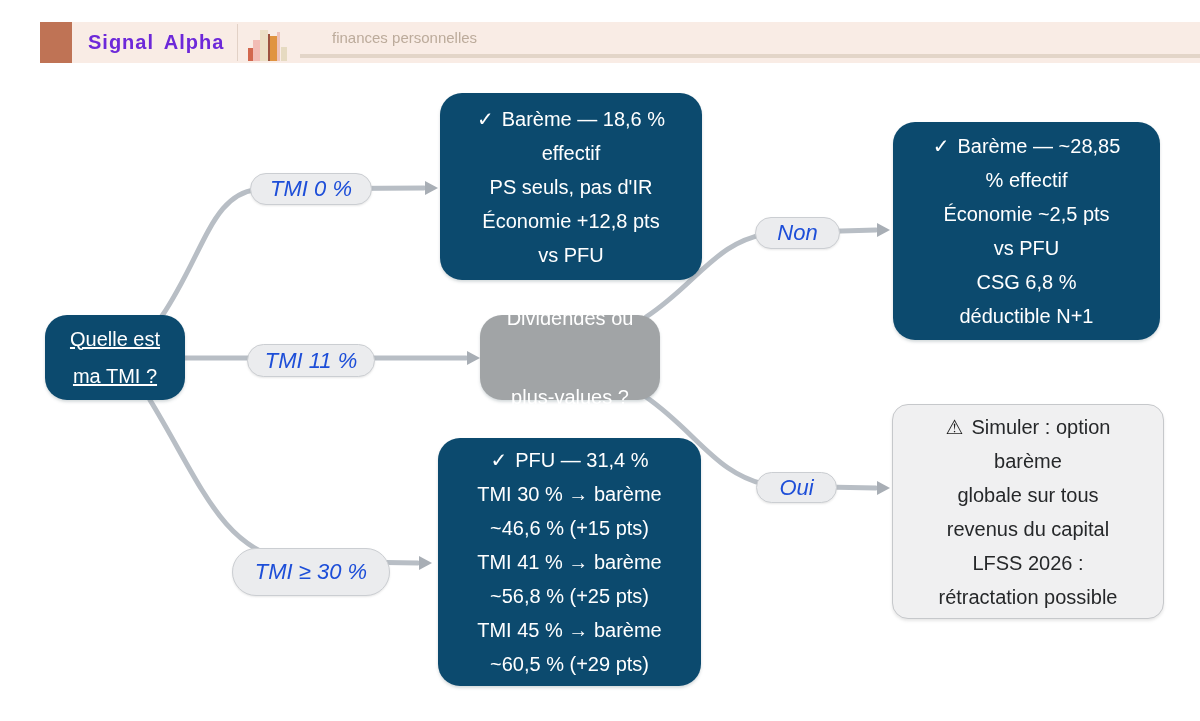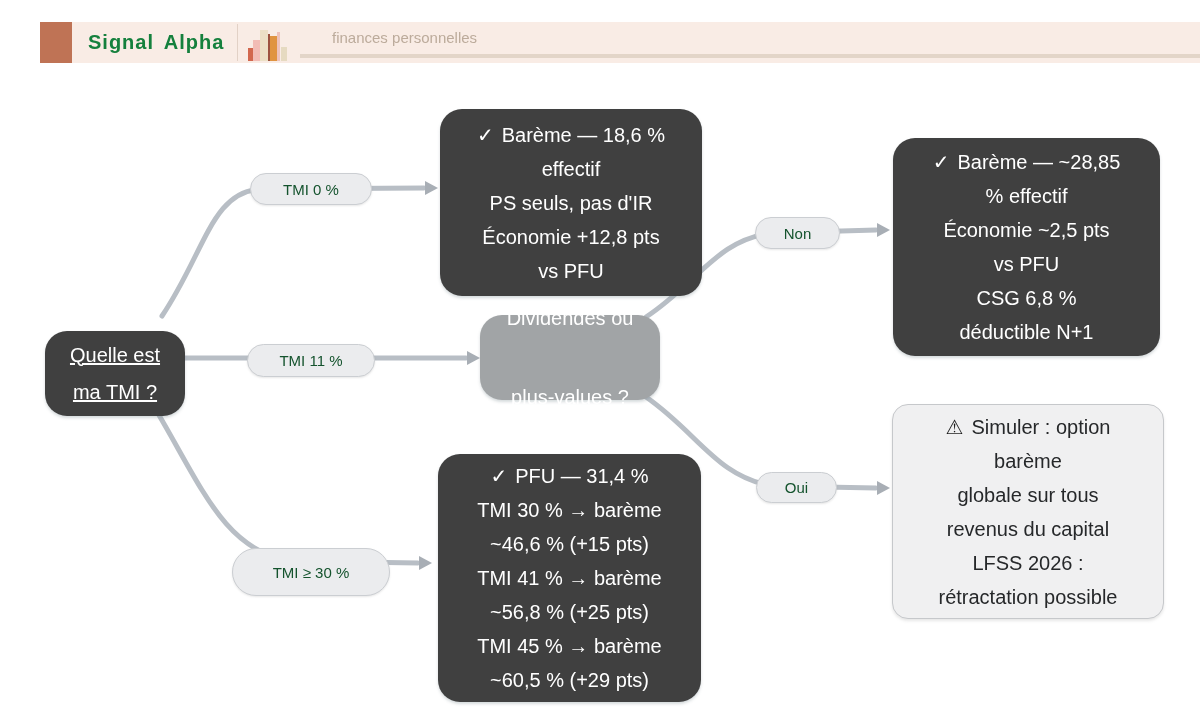--- a/index.html
+++ b/index.html
@@ -4,21 +4,21 @@
 <style>
   * { margin:0; padding:0; box-sizing:border-box; }
   html,body { background:#ffffff; }
   body { font-family:"Liberation Sans", sans-serif; }
   .stage { position:relative; width:1200px; height:721px; background:#ffffff; overflow:hidden; }
 
   
   .header-bar { position:absolute; left:40px; top:22px; right:0; height:41px; background:#f9ece5; }
   .accent-square { position:absolute; left:0; top:0; width:32px; height:41px; background:#bf7355; }
   .brand { position:absolute; left:48px; top:0; height:41px; display:flex; align-items:center;
-           font-size:20px; font-weight:bold; letter-spacing:1px; color:#15803d; word-spacing:4px; }
+           font-size:20px; font-weight:bold; letter-spacing:1px; color:#6d28d9; word-spacing:4px; }
   .header-divider { position:absolute; left:197px; top:2px; width:1px; height:37px; background:#e2d1c6; }
   .chart-icon { position:absolute; left:208px; bottom:2px; height:36px; display:flex; align-items:flex-end; }
   .chart-icon span { display:inline-block; }
   .cb1 { width:5px; height:13px; background:#d2674e; }
   .cb2 { width:7px; height:21px; background:#f2bcb5; }
   .cb3 { width:8px; height:31px; background:#ece0c6; }
   .cb4 { width:2px; height:27px; background:#9c5340; }
   .cb5 { width:7px; height:25px; background:#e09440; }
   .cb6 { width:3px; height:29px; background:#edc2ba; }
   .cb7 { width:6px; height:14px; background:#e6dac1; margin-left:1px; }
@@ -27,39 +27,39 @@
 
   
   svg.edges { position:absolute; left:0; top:0; z-index:1; }
   .edge { fill:none; stroke:#b8bec5; stroke-width:5; stroke-linecap:round; }
   .arrowhead { fill:#a8aeb5; }
 
   
   .node { position:absolute; z-index:2; display:flex; flex-direction:column; justify-content:center;
           text-align:center; color:#ffffff; font-size:20px; box-shadow:0 2px 3px rgba(90,110,120,0.25); }
   .node .line { line-height:34px; white-space:nowrap; }
-  .teal { background:#404040; border-radius:22px;margin-top:16px; }
+  .teal { background:#0c4a6e; border-radius:22px; }
   .grayq { background:#a1a4a6; border-radius:22px;gap:42px; }
   .info { background:#f0f0f1; border:1.5px solid #c6c8cb; color:#26282a; border-radius:16px;
           box-shadow:0 2px 3px rgba(120,120,120,0.18); }
   .node-root { left:45px; top:315px; width:140px; height:85px; }
   .node-root .line { line-height:37px;text-decoration:underline; }
   .node-question { left:480px; top:315px; width:180px; height:85px; }
   .node-question .line { line-height:37px; }
   .node-tmi0 { left:440px; top:93px; width:262px; height:187px; }
   .node-tmi30 { left:438px; top:438px; width:263px; height:248px; }
   .node-non { left:893px; top:122px; width:267px; height:218px; }
   .node-oui { left:892px; top:375px; width:272px; height:215px;margin-top:29px; }
   .icon-inline { margin-right:8px; }
   .warning-glyph { margin-right:8px; color:#1c1c1c; }
 
   
   .pill { position:absolute; z-index:3; display:flex; align-items:center; justify-content:center;
           background:#ebecee; border:1.5px solid #cbced2; border-radius:999px;
-          font-size:15px; color:#14532d; box-shadow:0 1px 2px rgba(120,120,120,0.18); }
+          font-size:22px; font-style:italic; color:#1d4ed8; box-shadow:0 1px 2px rgba(120,120,120,0.18); }
   .pill-tmi0  { left:250px; top:173px; width:122px; height:32px; }
   .pill-tmi11 { left:247px; top:344px; width:128px; height:33px; }
   .pill-tmi30 { left:232px; top:548px; width:158px; height:48px; }
   .pill-non   { left:755px; top:217px; width:85px;  height:32px;text-align:right; }
   .pill-oui   { left:756px; top:472px; width:81px;  height:31px; }
 </style>
 </head>
 <body>
 
 <div class="stage">

